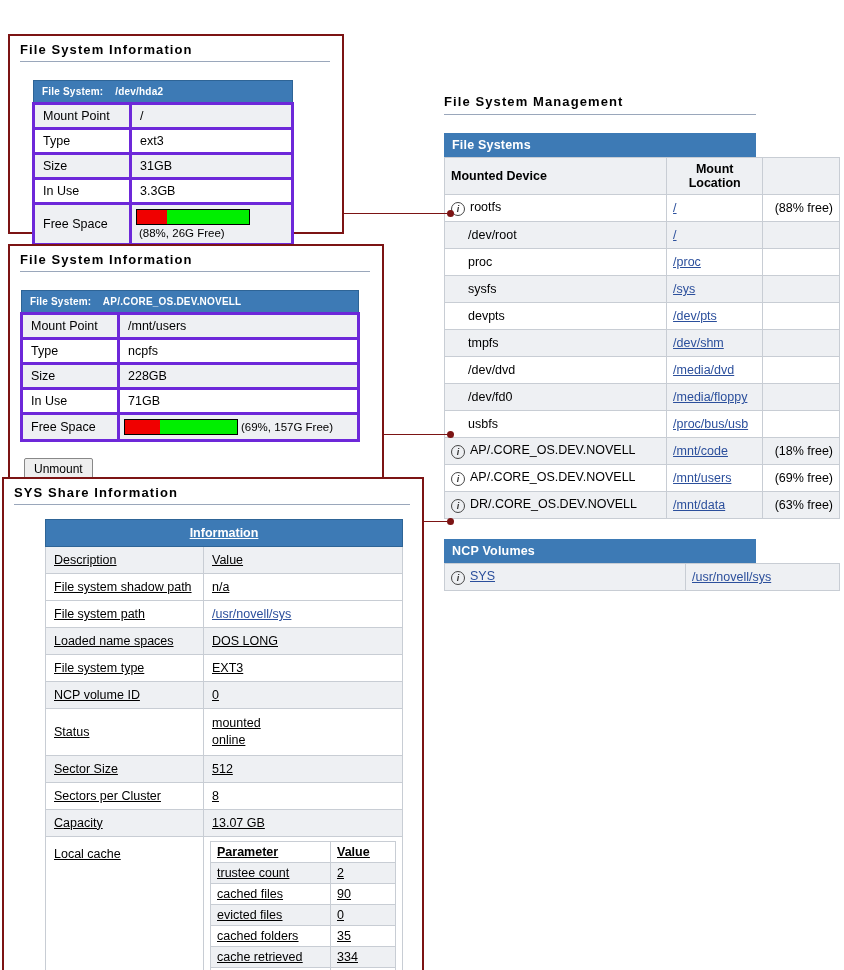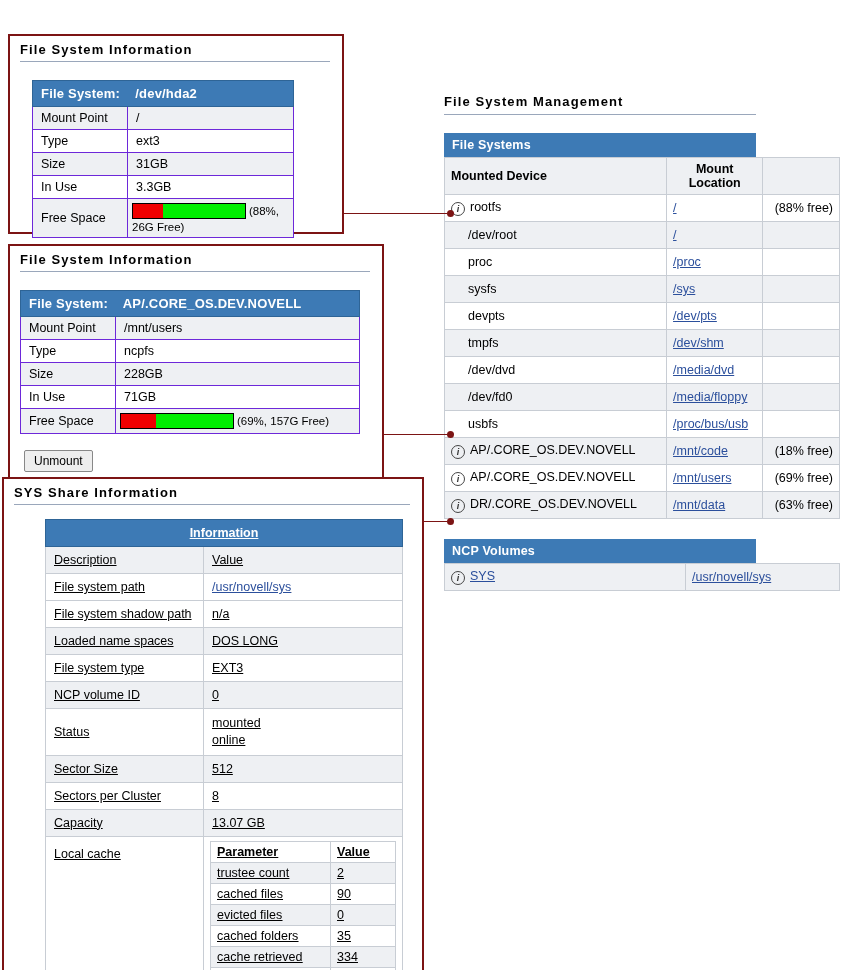--- a/index.html
+++ b/index.html
@@ -39,27 +39,27 @@
 
   
   .fs-table {
     border-collapse: collapse;
     font-size: 12.5px;
     color: #000;
   }
   .fs-table td {
     padding: 4px 8px;
     vertical-align: middle;
-    border: 1px solid #6d28d9;
+    border: 3px solid #6d28d9;
   }
   .fs-head td {
     background: #3d7ab5;
     color: #ffffff;
     font-weight: bold;
-    font-size: 13px;
+    font-size: 10px;
     border: 1px solid #2e6496;
     padding: 5px 8px;
     letter-spacing: .2px;
   }
   .fs-table tr.alt td {
     background: #eef0f3;
   }
   .fs-table tr.white td {
     background: #ffffff;
   }
@@ -336,28 +336,28 @@
       <tbody>
           <tr class="info-head">
         <td colspan="2">Information</td>
       </tr>
       <tr class="alt">
         <td class="k">Description</td>
         <td>Value</td>
       </tr>
 
       <tr class="white">
+        <td class="k">File system shadow path</td>
+        <td>n/a</td>
+      </tr>
+      <tr class="white">
         <td class="k">File system path</td>
         <td>
           <span class="link">/usr/novell/sys</span>
         </td>
-      </tr>
-      <tr class="white">
-        <td class="k">File system shadow path</td>
-        <td>n/a</td>
       </tr>
       <tr class="alt">
         <td class="k">Loaded name spaces</td>
         <td>DOS LONG</td>
       </tr>
       <tr class="white">
         <td class="k">File system type</td>
         <td>EXT3</td>
       </tr>
       <tr class="alt">

